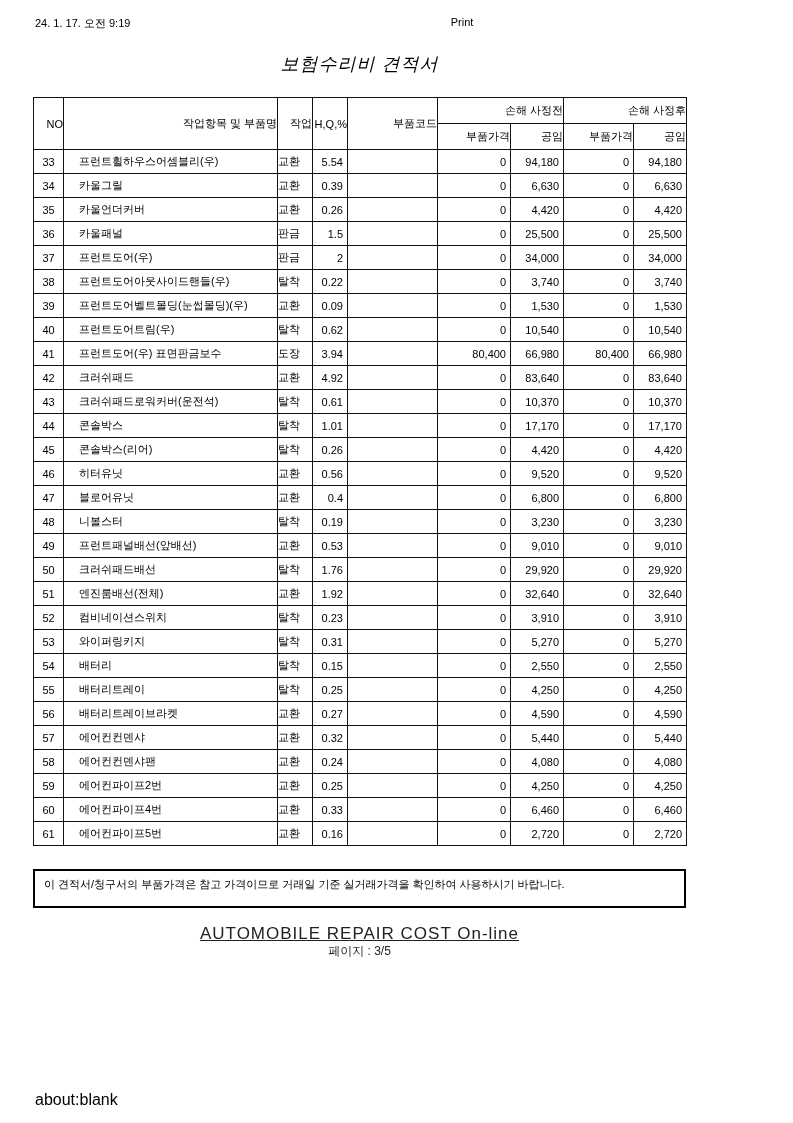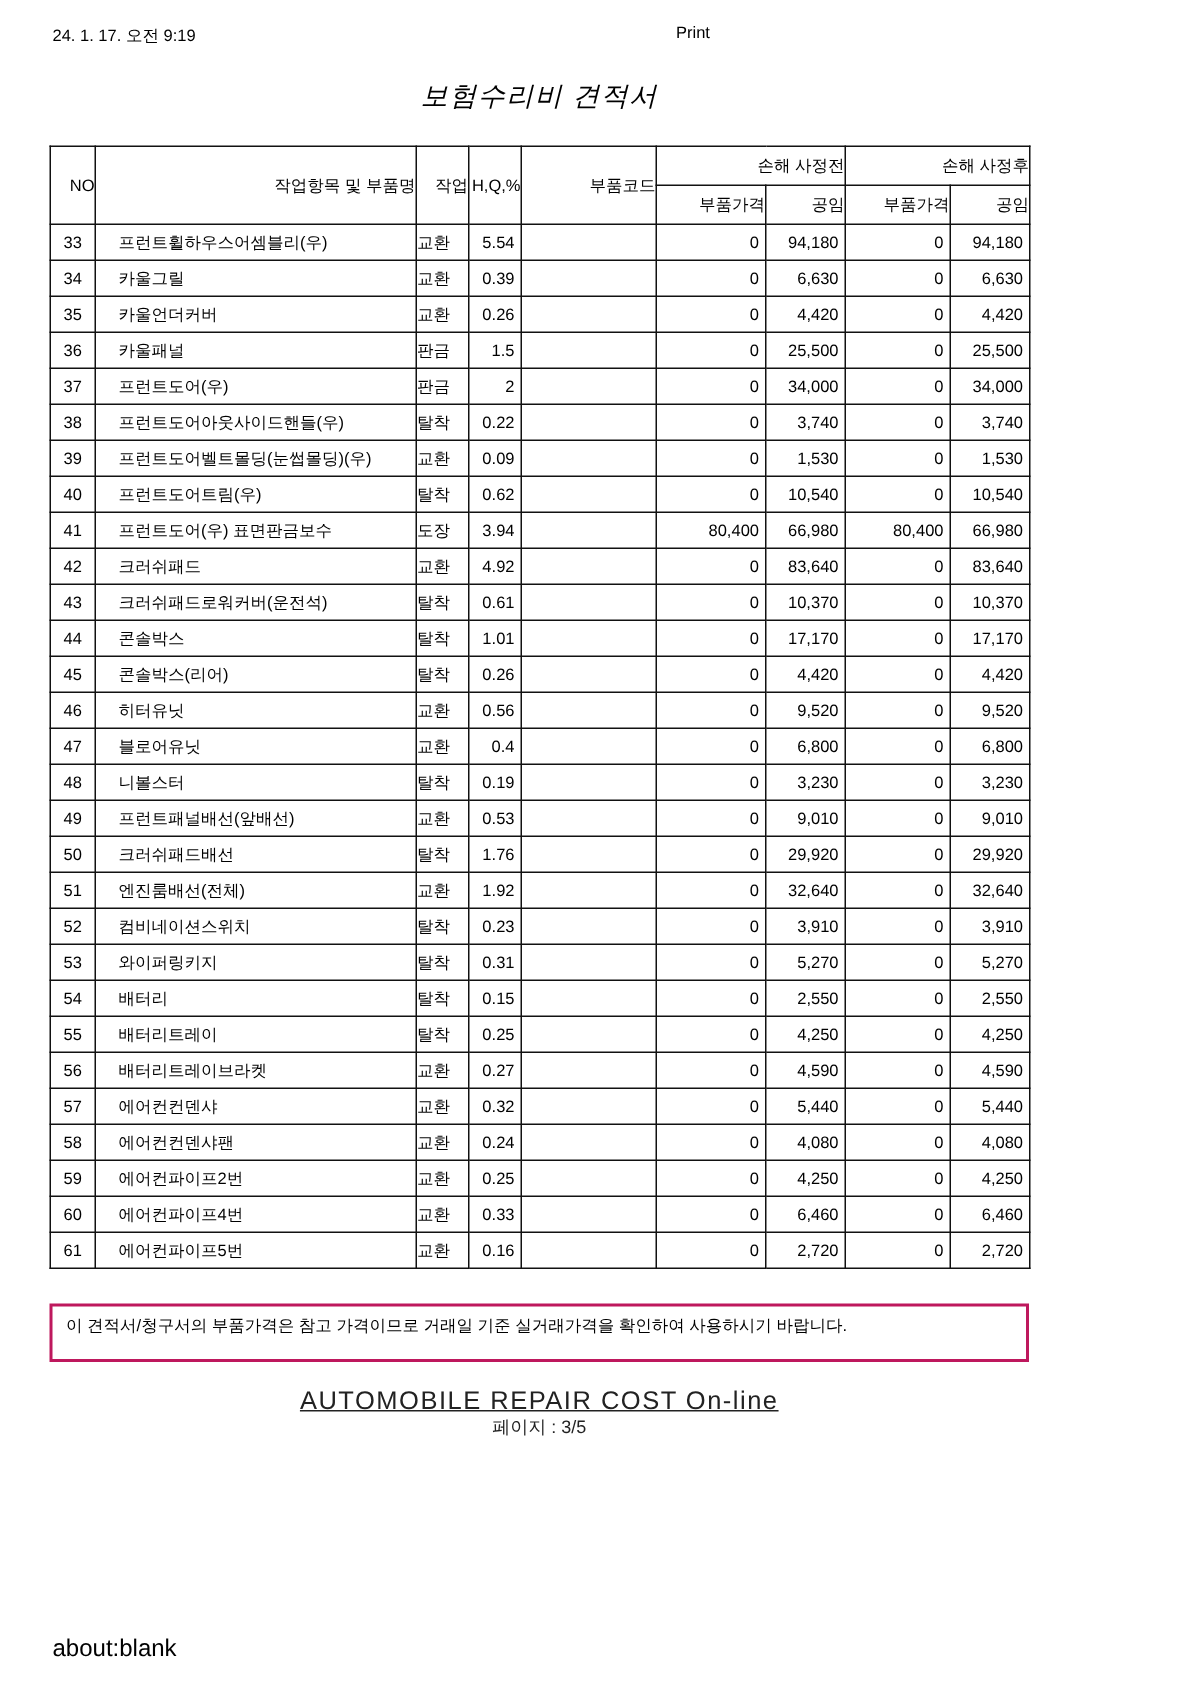--- a/index.html
+++ b/index.html
@@ -58,21 +58,21 @@
   td.c-no   { text-align: center; margin-top: 36px; }
   td.c-item { text-align: left; padding-left: 15px; }
   td.c-work { }
   td.c-num  { text-align: right; padding-right: 4px; }
 
   #notice-box {
     position: absolute;
     left: 33px; top: 869px;
     width: 653px;
     height: 39px;
-    border: 2px solid #be185d;
+    border: 2px solid #000000;
     padding: 6px 9px;
     font-size: 11px;
     line-height: 14px;
     color: #000;
     background: #fff;
   }
   #footer-brand {
     position: absolute;
     left: 33px; top: 924px;
     width: 653px;

